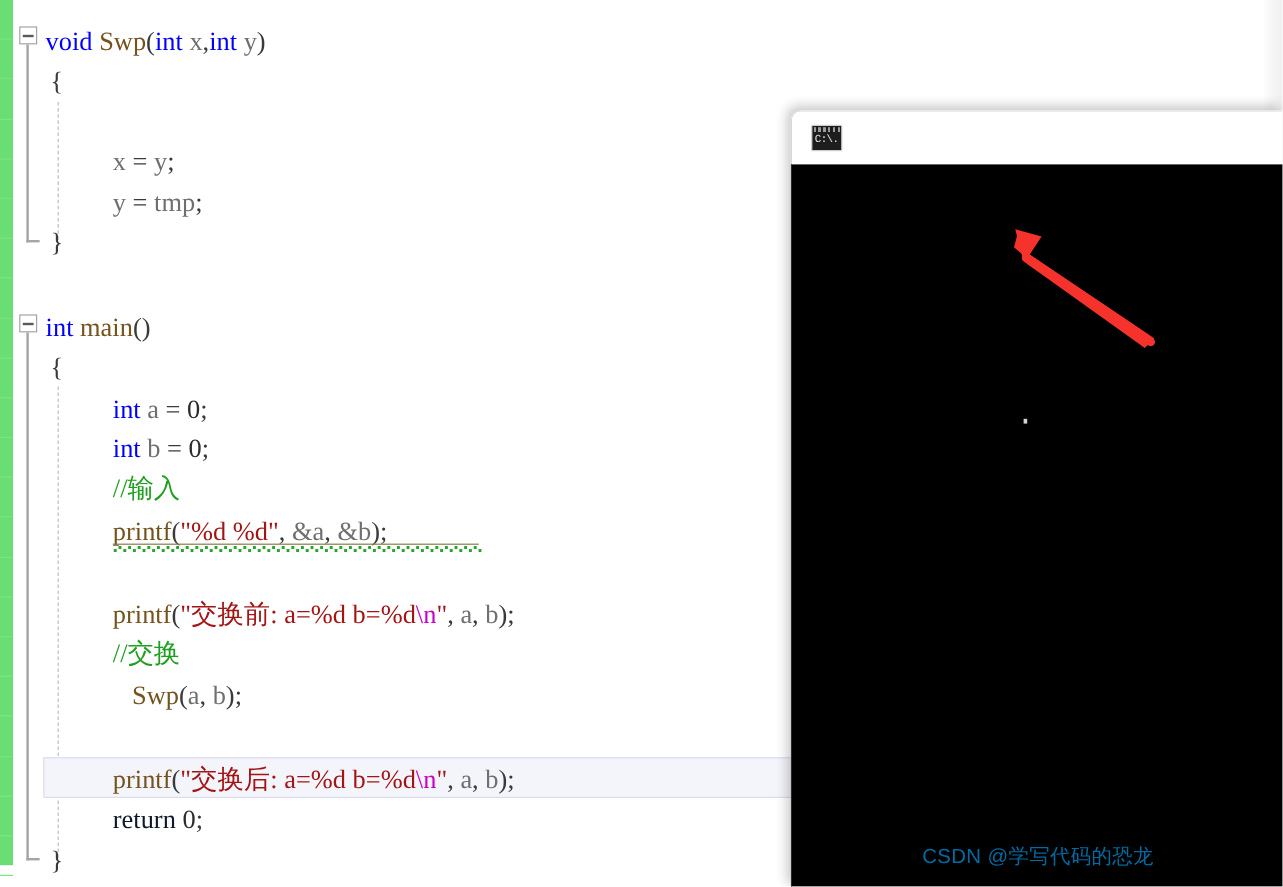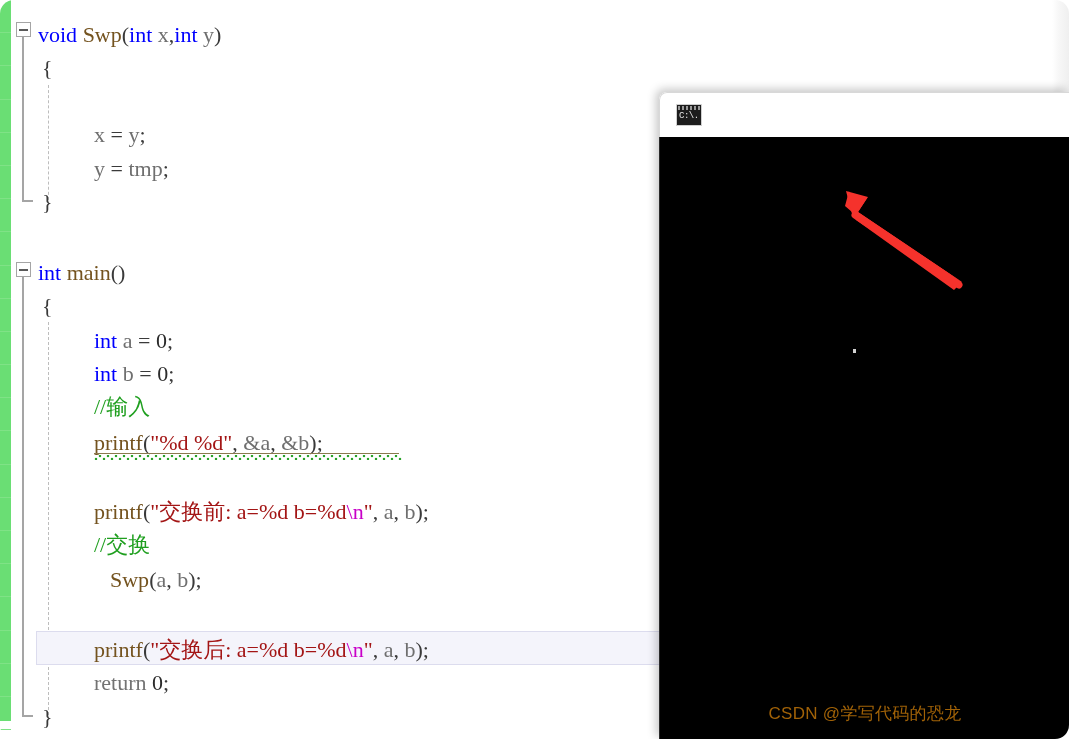--- a/index.html
+++ b/index.html
@@ -7,21 +7,20 @@
     padding: 0;
     background: #ffffff;
   }
   #root {
     position: relative;
     width: 1069px;
     height: 739px;
     overflow: hidden;
     background: #ffffff;
     font-family: "Liberation Serif", "DejaVu Serif", serif;
-    border-radius: 14px;
   }
 
   
   #editor {
     position: absolute;
     left: 0; top: 0;
     width: 1069px; height: 739px;
     background: #ffffff;
   }
   
@@ -96,21 +95,21 @@
     color: #2b2b2b;
   }
   .line {
     position: absolute;
     left: 0;
     height: 33.2px;
     white-space: pre;
   }
 
   .kw      { color: #0000ff; }
-  .kw2     { color: #737373; }
+  .kw2     { color: #0f172a; }
   .fn      { color: #74531f; }
   .id      { color: #6f6f6f; }
   .punc    { color: #3a3a3a; }
   .num     { color: #2b2b2b; }
   .str     { color: #a31515; }
   .esc     { color: #c800c8; }
   .cmt     { color: #1f9f1f; margin-top: 42px; }
   .plain   { color: #2b2b2b; }
 
   
@@ -235,21 +234,21 @@
     width: 414px; height: 647px;
     pointer-events: none;
   }
 
   
   #watermark {
     position: absolute;
     left: 0; bottom: 14px;
     width: 410px;
     text-align: center;
-    color: #a16207;
+    color: #0369a1;
     font-size: 17px;
     font-family: "Liberation Sans", sans-serif;
     letter-spacing: .3px;
   }
 </style>
 </head>
 <body>
 
 <div id="root">
 

